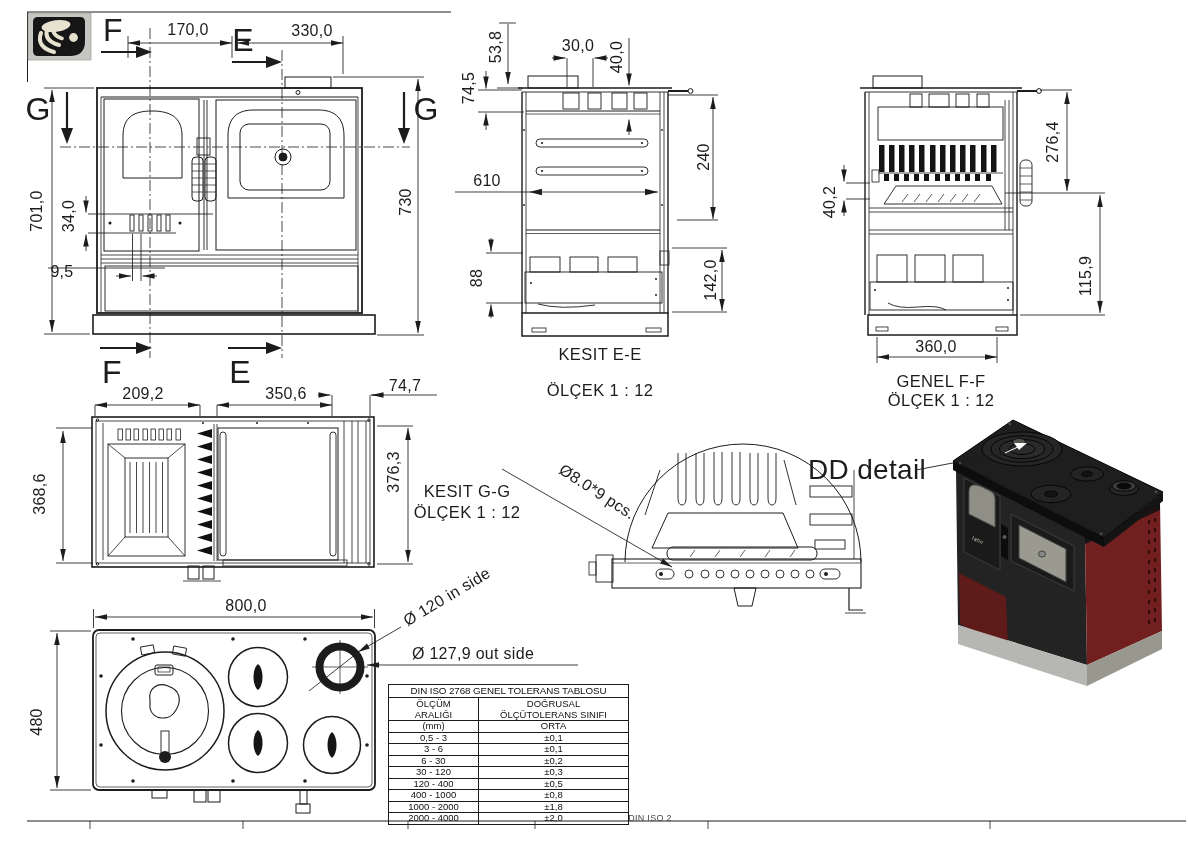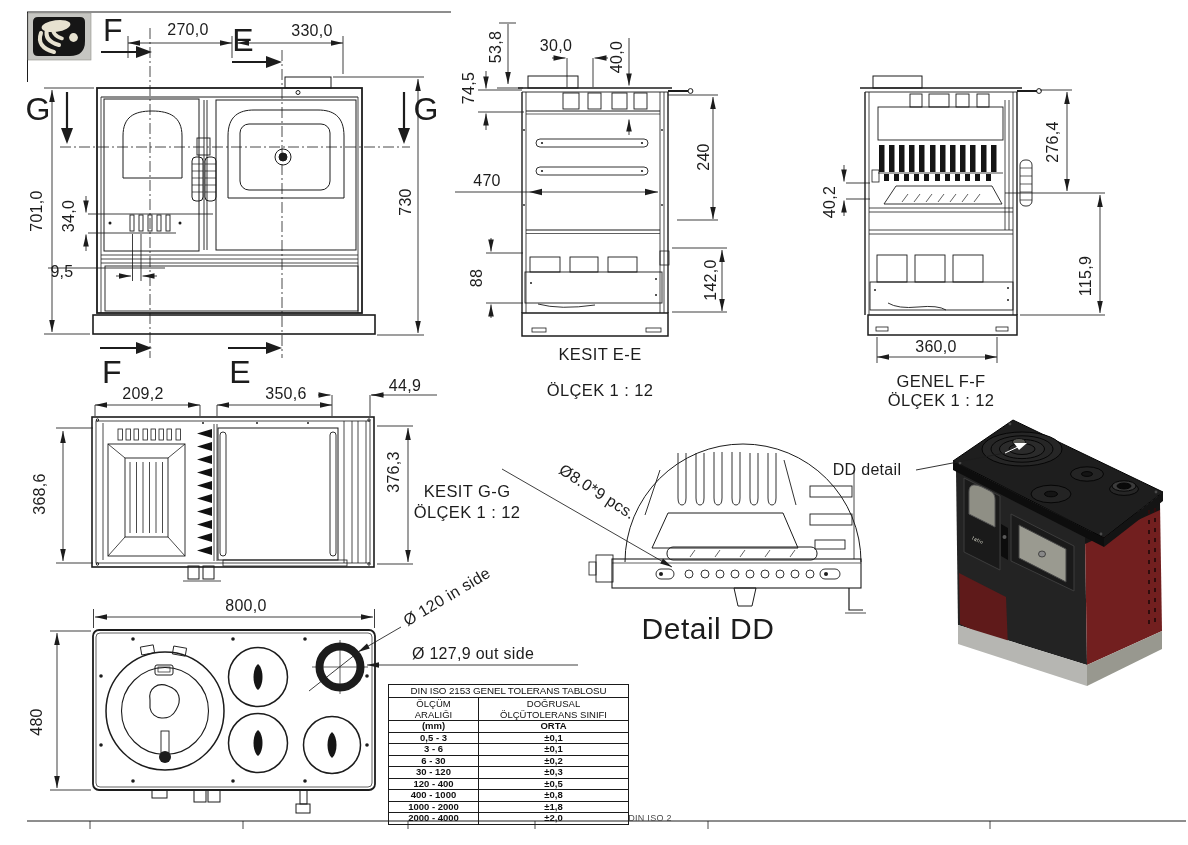--- a/index.html
+++ b/index.html
@@ -6,29 +6,29 @@
   html,body { background:#ffffff; }
   body { font-family:"Liberation Sans", sans-serif; }
   #sheet { position:relative; width:1188px; height:845px; background:#ffffff; overflow:hidden; color:#1c1c1c; }
   svg.art { position:absolute; left:0; top:0; }
   .lab { position:absolute; white-space:nowrap; font-size:16px; color:#1c1c1c;
          transform:translate(-50%,-50%); letter-spacing:.3px; }
   .r90 { transform:translate(-50%,-50%) rotate(-90deg); }
   .big { font-size:32px; font-weight:400; }
   .vtitle { font-size:16.5px; letter-spacing:.4px; }
   .huge { font-size:30px; letter-spacing:.5px; }
-  .callout { font-size:16px; }
+  .callout { font-size:28px; }
   .note { font-size:9px; color:#4a4a4a; }
   .brand { font-size:5px; color:#d8d8ca; letter-spacing:.5px; }
   table.tol { position:absolute; left:388px; top:684px; width:240px; border-collapse:collapse;
               font-size:9.5px; text-align:center; color:#101010; table-layout:fixed; }
   table.tol td { border:1px solid #1a1a1a; padding:0; line-height:10.5px; overflow:hidden; }
   table.tol td.tt { font-size:9.8px; letter-spacing:-.1px; height:13px; }
   table.tol td.h div { line-height:11px;text-align:center; }
-  table.tol tr.d td { height:10px;font-weight:bold; }
+  table.tol tr.d td { height:10px; }
 </style>
 </head>
 <body>
 
 <div id="sheet">
 
 <svg class="art" width="1188" height="845" viewBox="0 0 1188 845" stroke="#1c1c1c" fill="none" stroke-width="1">
   <defs>
     <marker id="ae" markerWidth="14" markerHeight="8" refX="13" refY="4" orient="auto-start-reverse" markerUnits="userSpaceOnUse">
       <path d="M13,4 L1,1.2 L1,6.8 Z" fill="#1c1c1c" stroke="none"></path>
@@ -512,73 +512,72 @@
     <polygon points="1027,443 1014,443 1019,450" fill="#ffffff"></polygon>
   </g>
 </svg>
 
 <div class="lab big" style="left:113px;top:30px">F</div>
 <div class="lab big" style="left:243px;top:40px">E</div>
 <div class="lab big" style="left:38px;top:109px">G</div>
 <div class="lab big" style="left:426px;top:109px">G</div>
 <div class="lab big" style="left:112px;top:372px">F</div>
 <div class="lab big" style="left:240px;top:372px">E</div>
-<div class="lab" style="left:188px;top:30px">270,0</div>
+<div class="lab" style="left:188px;top:30px">170,0</div>
 <div class="lab" style="left:312px;top:31px">330,0</div>
 <div class="lab r90" style="left:37px;top:211px">701,0</div>
 <div class="lab r90" style="left:406px;top:202px">730</div>
 <div class="lab r90" style="left:69px;top:216px">34,0</div>
 <div class="lab" style="left:62px;top:272px">9,5</div>
 
 <div class="lab r90" style="left:496px;top:47px">53,8</div>
 <div class="lab r90" style="left:469px;top:88px">74,5</div>
-<div class="lab" style="left:556px;top:46px">30,0</div>
+<div class="lab" style="left:578px;top:46px">30,0</div>
 <div class="lab r90" style="left:617px;top:57px">40,0</div>
 <div class="lab r90" style="left:704px;top:157px">240</div>
-<div class="lab" style="left:487px;top:181px">470</div>
+<div class="lab" style="left:487px;top:181px">610</div>
 <div class="lab r90" style="left:477px;top:278px">88</div>
 <div class="lab r90" style="left:711px;top:280px">142,0</div>
 <div class="lab vtitle" style="left:600px;top:354px">KESIT E-E</div>
 <div class="lab vtitle" style="left:600px;top:390px">ÖLÇEK 1 : 12</div>
 
 <div class="lab r90" style="left:1053px;top:142px">276,4</div>
 <div class="lab r90" style="left:830px;top:202px">40,2</div>
 <div class="lab r90" style="left:1086px;top:276px">115,9</div>
 <div class="lab" style="left:936px;top:347px">360,0</div>
 <div class="lab vtitle" style="left:941px;top:381px">GENEL F-F</div>
 <div class="lab vtitle" style="left:941px;top:400px">ÖLÇEK 1 : 12</div>
 
 <div class="lab" style="left:143px;top:394px">209,2</div>
 <div class="lab" style="left:286px;top:394px">350,6</div>
-<div class="lab" style="left:405px;top:386px">44,9</div>
+<div class="lab" style="left:405px;top:386px">74,7</div>
 <div class="lab r90" style="left:40px;top:494px">368,6</div>
 <div class="lab r90" style="left:394px;top:472px">376,3</div>
 <div class="lab vtitle" style="left:467px;top:491px">KESIT G-G</div>
 <div class="lab vtitle" style="left:467px;top:512px">ÖLÇEK 1 : 12</div>
 
 <div class="lab" style="left:246px;top:606px">800,0</div>
 <div class="lab r90" style="left:37px;top:722px">480</div>
 <div class="lab" style="left:447px;top:597px;transform:translate(-50%,-50%) rotate(-31deg)">Ø 120 in side</div>
 <div class="lab" style="left:473px;top:654px">Ø 127,9 out side</div>
 
 <div class="lab" style="left:597px;top:492px;transform:translate(-50%,-50%) rotate(33deg)">Ø8.0*9 pcs.</div>
-<div class="lab huge" style="left:708px;top:629px">Detail DD</div>
 <div class="lab callout" style="left:867px;top:470px">DD detail</div>
 <div class="lab brand" style="left:978px;top:540px;transform:translate(-50%,-50%) rotate(27deg)">tafin</div>
 
 <div class="lab note" style="left:650px;top:818px">DIN ISO 2</div>
 
 <table class="tol">
   <colgroup>
         <col style="width:90px">
         <col style="width:150px">
       </colgroup>
   <tbody>
         <tr>
-          <td class="tt" colspan="2">DIN ISO 2153 GENEL TOLERANS TABLOSU</td>
+          <td class="tt" colspan="2">DIN ISO 2768 GENEL TOLERANS TABLOSU</td>
         </tr>
   <tr>
     <td class="h">
       <div>ÖLÇÜM</div>
       <div>ARALIĞI</div>
     </td>
     <td class="h">
       <div>DOĞRUSAL</div>
       <div>ÖLÇÜTOLERANS SINIFI</div>
     </td>

